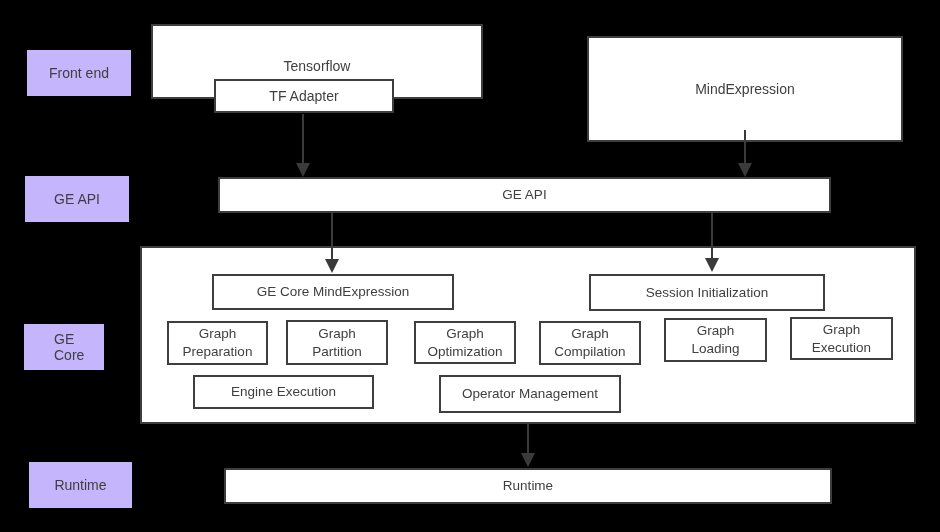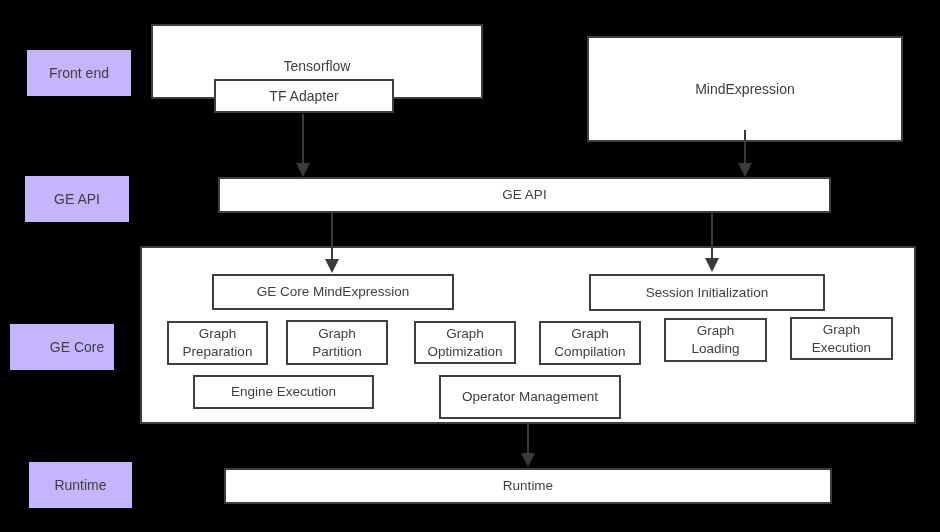--- a/index.html
+++ b/index.html
@@ -31,42 +31,42 @@
     box-sizing: border-box;
     display: flex;
     align-items: center;
     justify-content: center;
     font-size: 14px;
     color: #3f3f3f;
   }
   
   .lbl-frontend { left: 27px;  top: 50px;  width: 104px; height: 46px; }
   .lbl-geapi    { left: 25px;  top: 176px; width: 104px; height: 46px; }
-  .lbl-gecore   { left: 10px;  top: 324px; width: 104px; height: 46px; padding-left: 30px; }
+  .lbl-gecore   { left: 24px;  top: 324px; width: 80px; height: 46px; padding-left: 30px; }
   .lbl-runtime  { left: 29px;  top: 462px; width: 103px; height: 46px; }
   
   .tensorflow   { left: 143px; top: 24px;  width: 332px; height: 75px;
                   justify-content: center; align-items: flex-start; margin-left: 8px; }
   .tf-title     { width: 100%; text-align: center; margin-top: 31px; font-size: 14px; }
   .tf-adapter   { left: 214px; top: 79px;  width: 180px; height: 34px; font-size: 14px; }
   .mindexpr     { left: 587px; top: 36px;  width: 316px; height: 106px; font-size: 14px; }
   
   .geapi-box    { left: 218px; top: 177px; width: 613px; height: 36px; border-width: 2px; }
   
   .gecore-box   { left: 140px; top: 246px; width: 776px; height: 178px; }
   .core-init    { left: 212px; top: 274px; width: 242px; height: 36px; }
   .session-init { left: 589px; top: 274px; width: 236px; height: 37px; }
   .m-prep  { left: 167px; top: 321px; width: 101px; height: 44px; }
   .m-part  { left: 286px; top: 320px; width: 102px; height: 45px; }
   .m-opt   { left: 414px; top: 321px; width: 102px; height: 43px; }
   .m-comp  { left: 539px; top: 321px; width: 102px; height: 44px; }
   .m-load  { left: 664px; top: 318px; width: 103px; height: 44px; }
   .m-exec  { left: 790px; top: 317px; width: 103px; height: 43px; }
   .mg-engine   { left: 193px; top: 375px; width: 181px; height: 34px; }
-  .mg-operator { left: 439px; top: 375px; width: 182px; height: 44px; }
+  .mg-operator { left: 439px; top: 375px; width: 182px; height: 38px; }
   .mg-graph    { left: 690px; top: 375px; width: 180px; height: 34px; }
   
   .runtime-box { left: 224px; top: 468px; width: 608px; height: 36px; }
   
   .arrow { position: absolute; width: 14px; }
   .arrow-line {
     position: absolute;
     left: 6px; top: 0; bottom: 12px;
     width: 2px;
     background: #3a3a3a;

